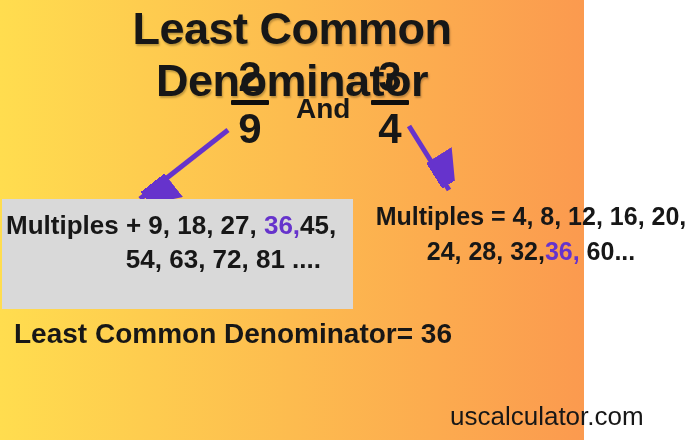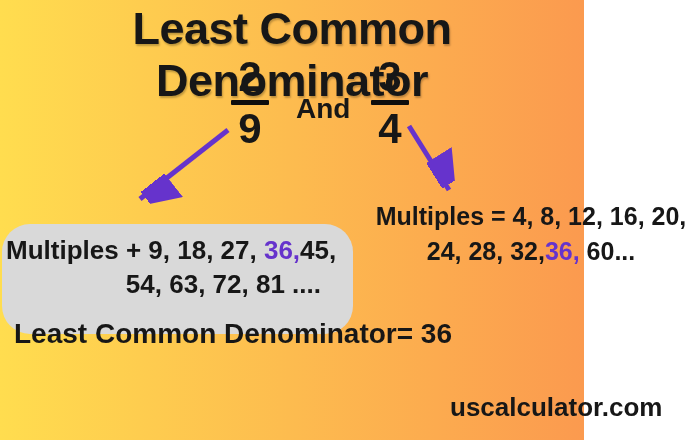--- a/index.html
+++ b/index.html
@@ -40,41 +40,41 @@
   .frac-right{left:367px;top:56px;}
   .and-label{
     position:absolute;left:296px;top:93px;
     font-size:28px;font-weight:800;
   }
   .arrows{
     position:absolute;left:0;top:0;width:700px;height:440px;
     pointer-events:none;
   }
   .gray-box{
-    position:absolute;left:2px;top:224px;width:351px;height:110px;
+    position:absolute;left:2px;top:199px;width:351px;height:110px;
     background:var(--gray);
     padding-top:9px;
-    font-size:26px;line-height:34px;font-weight:800;border-radius:28px;
+    font-size:26px;line-height:34px;font-weight:800;
   }
   .gray-box .line1{padding-left:4px;white-space:nowrap;}
   .gray-box .line2{text-align:right;padding-right:32px;white-space:nowrap;}
   .purple-num{color:var(--purple);}
   .multiples-right{
     position:absolute;left:372px;top:199px;width:318px;
     text-align:center;
     font-size:25px;line-height:35px;font-weight:800;
     white-space:nowrap;
   }
   .result{
     position:absolute;left:14px;top:318px;
     font-size:28px;font-weight:800;
   }
   .watermark{
-    position:absolute;left:450px;top:392px;
-    font-size:26px;font-weight:700;
+    position:absolute;left:450px;top:401px;
+    font-size:26px;font-weight:400;
   }
 </style>
 </head>
 <body>
 
 <div class="canvas">
 
   <div class="title">Least Common Denominator</div>
 
   <div class="fraction frac-left">

